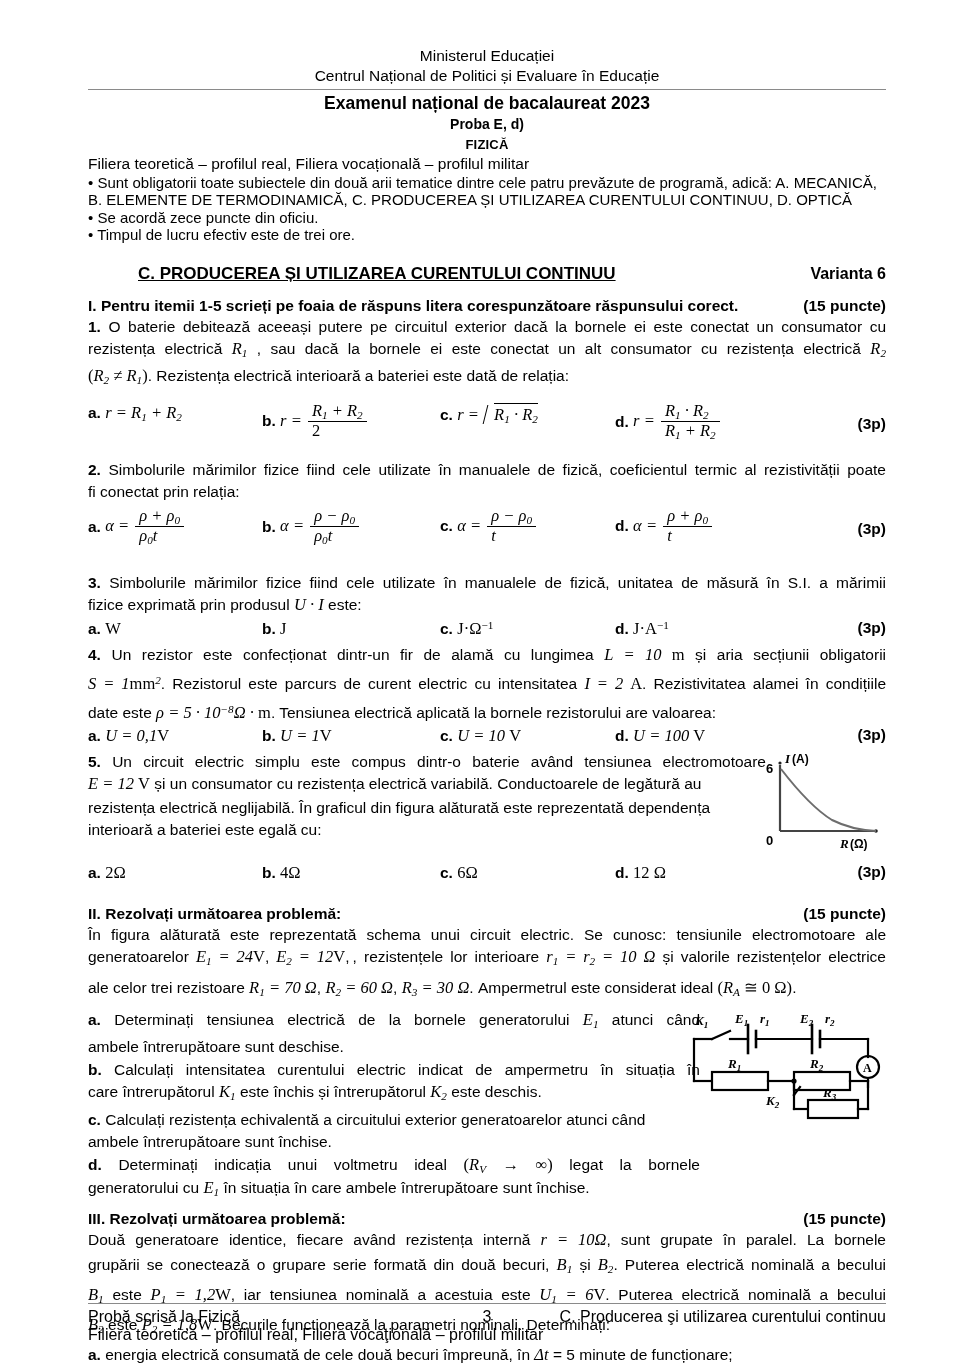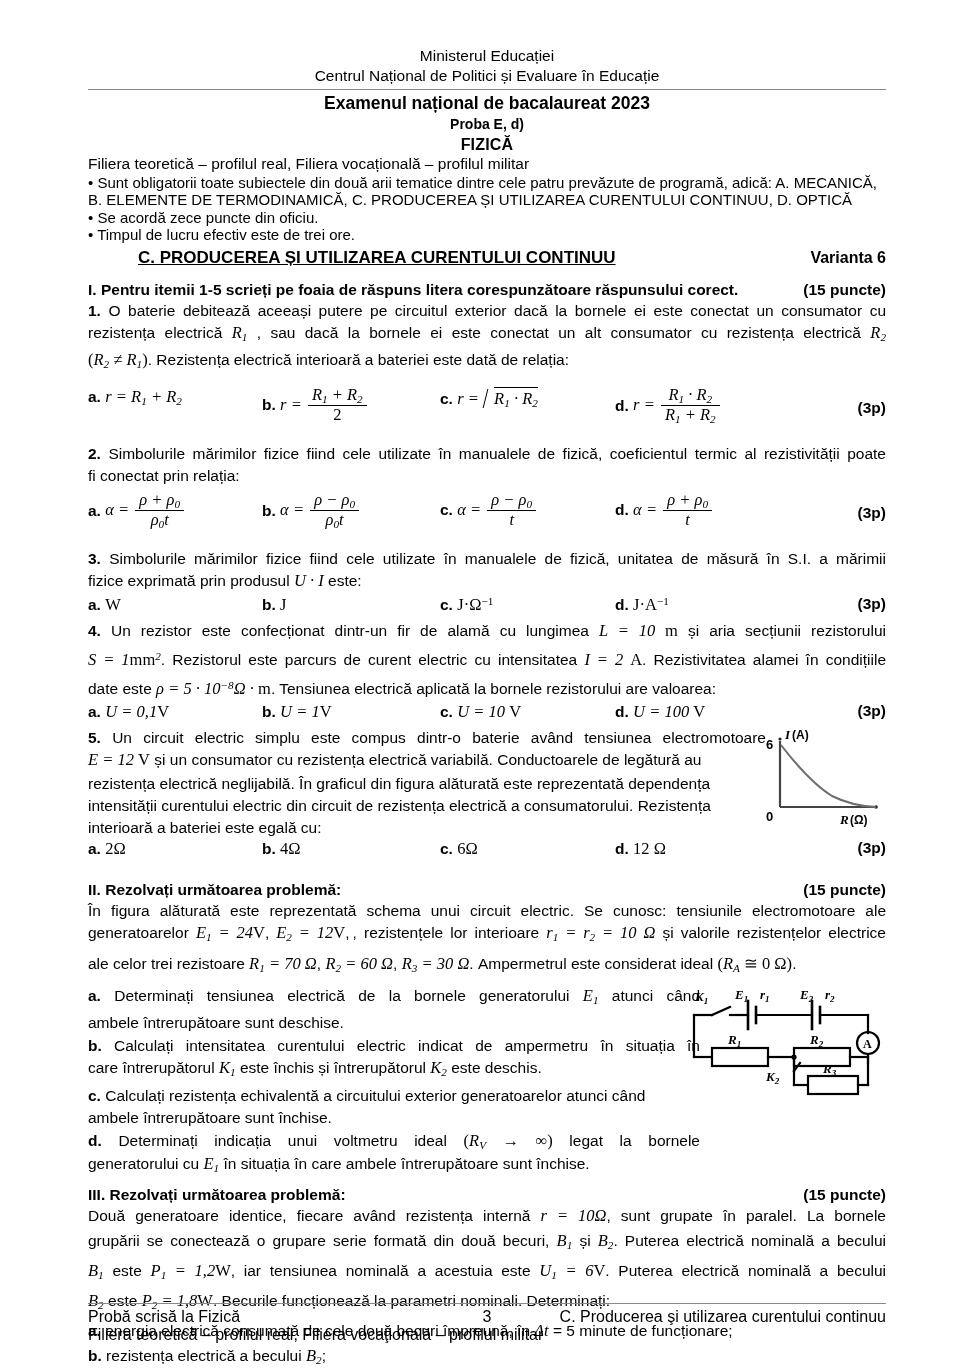--- a/index.html
+++ b/index.html
@@ -14,41 +14,41 @@
     width:970px;height:1370px;
     box-sizing:border-box;
     padding:46px 84px 16px 88px;
   }
   .ctr{text-align:center;}
   .b{font-weight:bold;}
   .hdr-line{font-size:15.5px;line-height:20px;}
   .rule{border:0;border-top:1.4px solid #8a8a8a;margin:3px 0 2px 0;height:0;}
   .title1{font-size:17.5px;font-weight:bold;line-height:22px;}
   .title2{font-size:14px;font-weight:bold;line-height:21px;}
-  .title3{font-size:16px;font-weight:bold;line-height:20px;letter-spacing:.2px;}
+  .title3{font-size:13px;font-weight:bold;line-height:20px;letter-spacing:.2px;}
   .sub{font-size:15.5px;line-height:18.5px;}
   .bullets{font-size:15px;line-height:17.5px;}
-  .sect-head{position:relative;margin-top:4px;height:24px;text-decoration:underline;}
+  .sect-head{position:relative;margin-top:20px;height:24px;text-decoration:underline;}
   .sect-title{
     font-size:17px;font-weight:bold;text-decoration:underline;
     position:absolute;left:50px;top:0;white-space:nowrap;
   }
   .variant{position:absolute;right:0;top:1px;font-size:16px;font-weight:bold;}
   .row-line{position:relative;font-size:15.5px;line-height:19px;}
   .pts{position:absolute;right:0;top:0;font-weight:bold;font-size:15.5px;}
   p.para{font-size:15.5px;line-height:21px;margin:1px 0 0 0;text-align:justify;}
   .just{text-align:justify;text-align-last:justify;}
   .noj{text-align:left;text-align-last:left;}
   
   .m{font-family:"Liberation Serif", serif;font-style:italic;font-size:16.5px;}
   .mr{font-family:"Liberation Serif", serif;font-style:normal;font-size:16.5px;}
   .mi{font-family:"Liberation Serif", serif;font-style:italic;}
   sub{font-size:.68em;vertical-align:-.28em;font-style:italic;}
   sup{font-size:.68em;vertical-align:.45em;}
-  .frac{display:inline-block;vertical-align:middle;text-align:center;line-height:1.08;margin:0 2px;position:relative;top:-1px;}
+  .frac{display:inline-block;vertical-align:middle;text-align:left;line-height:1.08;margin:0 2px;position:relative;top:-1px;}
   .frac .num{display:block;padding:0 4px;border-bottom:1.3px solid #000;}
   .frac .den{display:block;padding:0 4px;}
   .sqrt{display:inline-block;position:relative;padding-left:11px;}
   .sqrt:before{
     content:"";position:absolute;left:2px;top:2px;bottom:1px;width:7px;
     border-left:1.3px solid #000;transform:skewX(-14deg);
   }
   .sqrt .bar{display:inline-block;border-top:1.3px solid #000;padding-top:1px;}
   .opts{position:relative;margin-top:3px;height:24px;}
   .opts.tall{height:52px;}
@@ -163,21 +163,21 @@
     </span>
     <span class="opt c4">
       <span class="lab">d.</span>
       <span class="m"> α =
         <span class="frac"><span class="num">ρ + ρ<sub class="sub-r">0</sub></span><span class="den">t</span></span>
       </span>
     </span>
     <span class="pts" style="top:12px;">(3p)</span>
   </div>
 
-  <p class="para just" style="margin-top:4px;">
+  <p class="para just" style="margin-top:12px;">
     <span class="b">3.</span>
     <span>Simbolurile mărimilor fizice fiind cele utilizate în manualele de fizică, unitatea de măsură în S.I. a mărimii</span>
   </p>
   <p class="para noj">
     <span>fizice exprimată prin produsul</span>
     <span class="m">U · I</span>
     <span>este:</span>
   </p>
 
   <div class="opts" style="margin-top:4px;">
@@ -197,21 +197,21 @@
       <span class="lab">d.</span>
       <span class="mr"><span>J·A</span><sup>−1</sup></span>
     </span>
     <span class="pts">(3p)</span>
   </div>
 
   <p class="para just" style="margin-top:1px;">
     <span class="b">4.</span>
     <span>Un rezistor este confecționat dintr-un fir de alamă cu lungimea</span>
     <span class="m">L = 10 <span class="mr">m</span></span>
-    <span>și aria secțiunii rezistorului</span>
+    <span>și aria secțiunii obligatorii</span>
   </p>
   <p class="para just" style="margin-top:5px;">
     <span class="m">S = 1<span class="mr">mm</span><sup>2</sup></span><span>. Rezistorul este parcurs de curent electric cu intensitatea</span>
     <span class="m">I = 2 <span class="mr">A</span></span><span>. Rezistivitatea alamei în condițiile</span>
   </p>
   <p class="para noj" style="margin-top:5px;">
     <span>date este</span>
     <span class="m">ρ = 5 · 10<sup>−8</sup>Ω · <span class="mr">m</span></span><span>. Tensiunea electrică aplicată la bornele rezistorului are valoarea:</span>
   </p>
 
@@ -240,23 +240,20 @@
       <p class="para just">
         <span class="b">5.</span>
         <span>Un circuit electric simplu este compus dintr-o baterie având tensiunea electromotoare</span>
       </p>
       <p class="para noj">
         <span class="m">E = 12 <span class="mr">V</span></span>
         <span>și un consumator cu rezistența electrică variabilă. Conductoarele de legătură au</span>
       </p>
       <p class="para noj" style="margin-top:3px;">
         <span>rezistența electrică neglijabilă. În graficul din figura alăturată este reprezentată dependența</span>
-      </p>
-      <p class="para noj">
-        <span>intensității curentului electric din circuit de rezistența electrică a consumatorului. Rezistența</span>
       </p>
       <p class="para noj">
         <span>interioară a bateriei este egală cu:</span>
       </p>
     </div>
 
     <div class="fig5">
       <svg width="128" height="108" viewBox="0 0 128 108">
 
         <line x1="22" y1="14" x2="22" y2="80" stroke="#444" stroke-width="2.2"></line>

